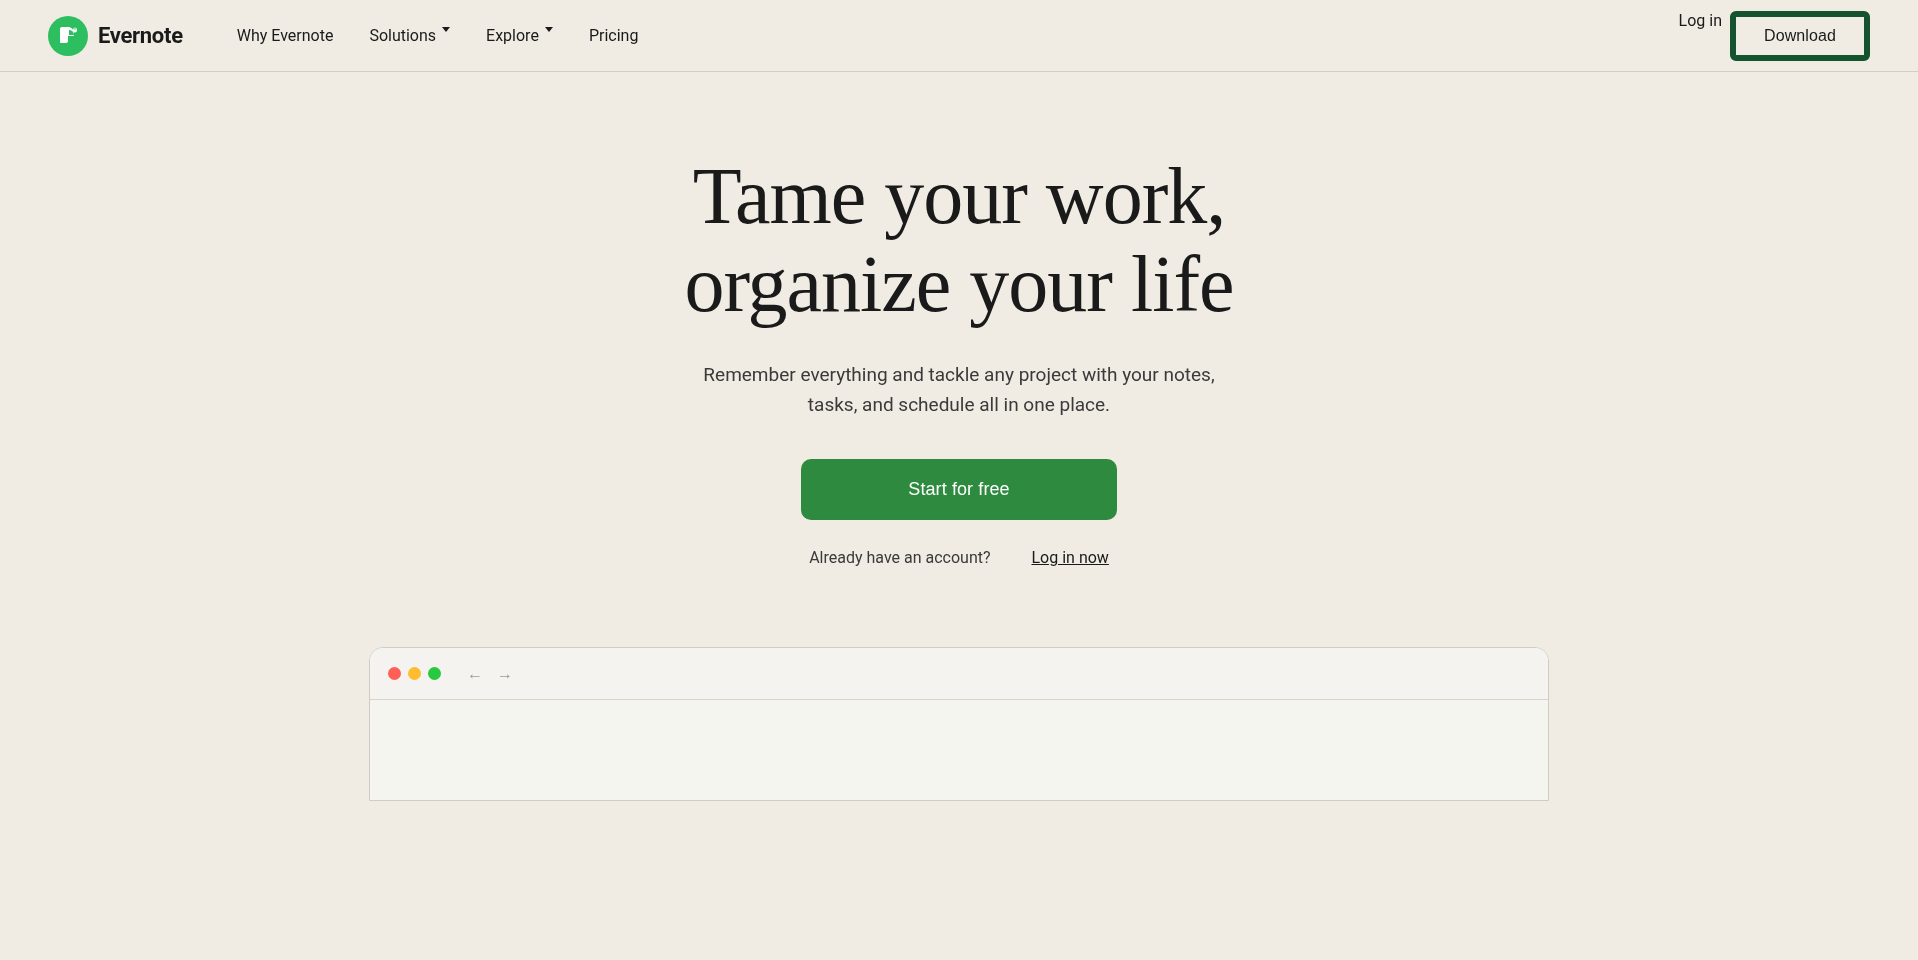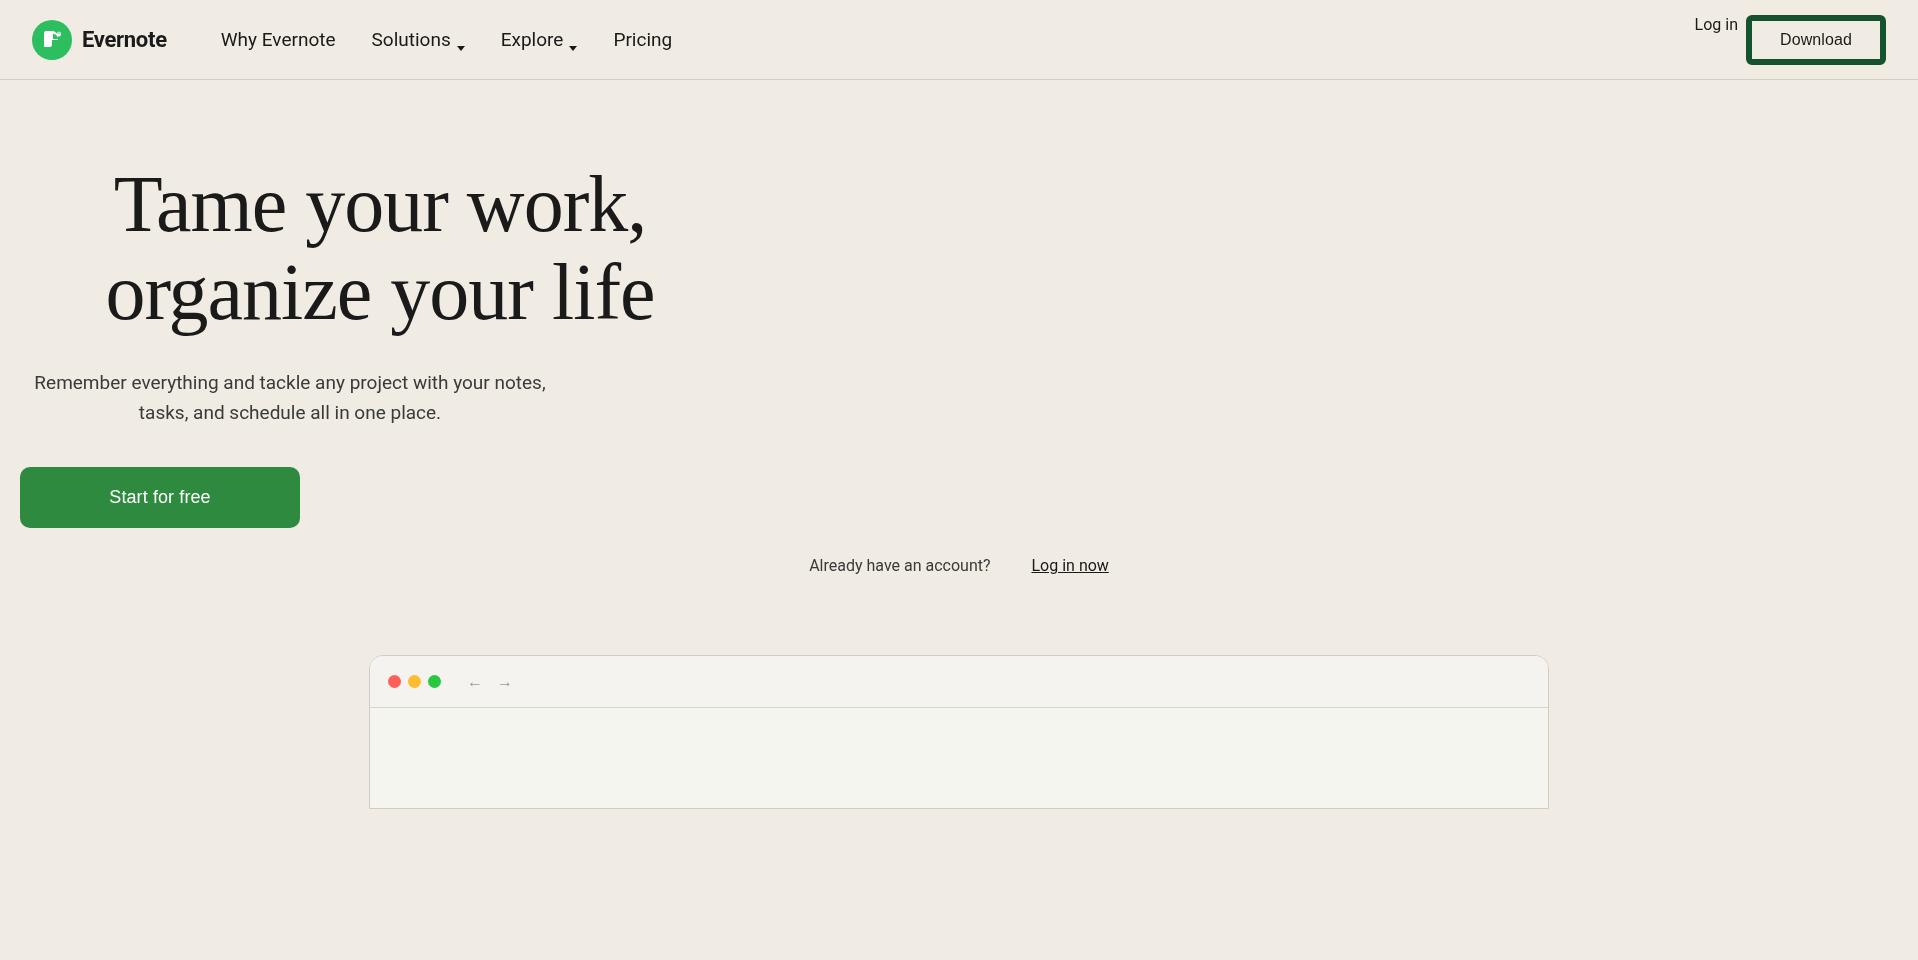--- a/index.html
+++ b/index.html
@@ -15,22 +15,22 @@
       overflow-x: hidden;
     }
 
     
     nav {
       background-color: #f0ece3;
       border-bottom: 1.5px solid #d4cfc6;
       display: flex;
       align-items: center;
       justify-content: space-between;
-      padding: 0 32px;
-      height: 80px;
+      padding: 0 48px;
+      height: 72px;
       position: sticky;
       top: 0;
       z-index: 100;
     }
 
     .nav-left {
       display: flex;
       align-items: center;
       gap: 40px;
     }
@@ -54,27 +54,27 @@
       letter-spacing: -0.3px;
     }
 
     .nav-links {
       display: flex;
       align-items: center;
       gap: 8px;
     }
 
     .nav-link {
-      font-size: 19px;
+      font-size: 16px;
       color: #1a1a1a;
       text-decoration: none;
       padding: 8px 14px;
       border-radius: 6px;
       display: flex;
-      align-items: flex-end;
+      align-items: flex-start;
       gap: 4px;
       cursor: pointer;
       font-weight: 400;
     }
 
     .chevron-down {
       display: inline-block;
       width: 0;
       height: 0;
       border-left: 4px solid transparent;
@@ -106,20 +106,21 @@
       border-radius: 6px;
       cursor: pointer;
       font-weight: 400;
       letter-spacing: 0.1px;
     }
 
     
     .hero {
       display: flex;
       flex-direction: column;
+      align-items: center;
       text-align: center;
       padding: 80px 20px 60px;
     }
 
     .hero-headline {
       font-size: 80px;
       font-weight: 400;
       color: #1a1a1a;
       line-height: 1.1;
       letter-spacing: -1px;
@@ -138,21 +139,21 @@
     }
 
     .start-free-btn {
       background-color: #2d8a3e;
       color: #ffffff;
       font-size: 18px;
       font-weight: 500;
       border: none;
       border-radius: 10px;
       padding: 20px 0;
-      width: 280px;
+      width: 316px;
       cursor: pointer;
       letter-spacing: 0.1px;
       margin-bottom: 28px;
     }
 
     .already-account {
       font-size: 16px;
       color: #3a3a3a;
     }
 

